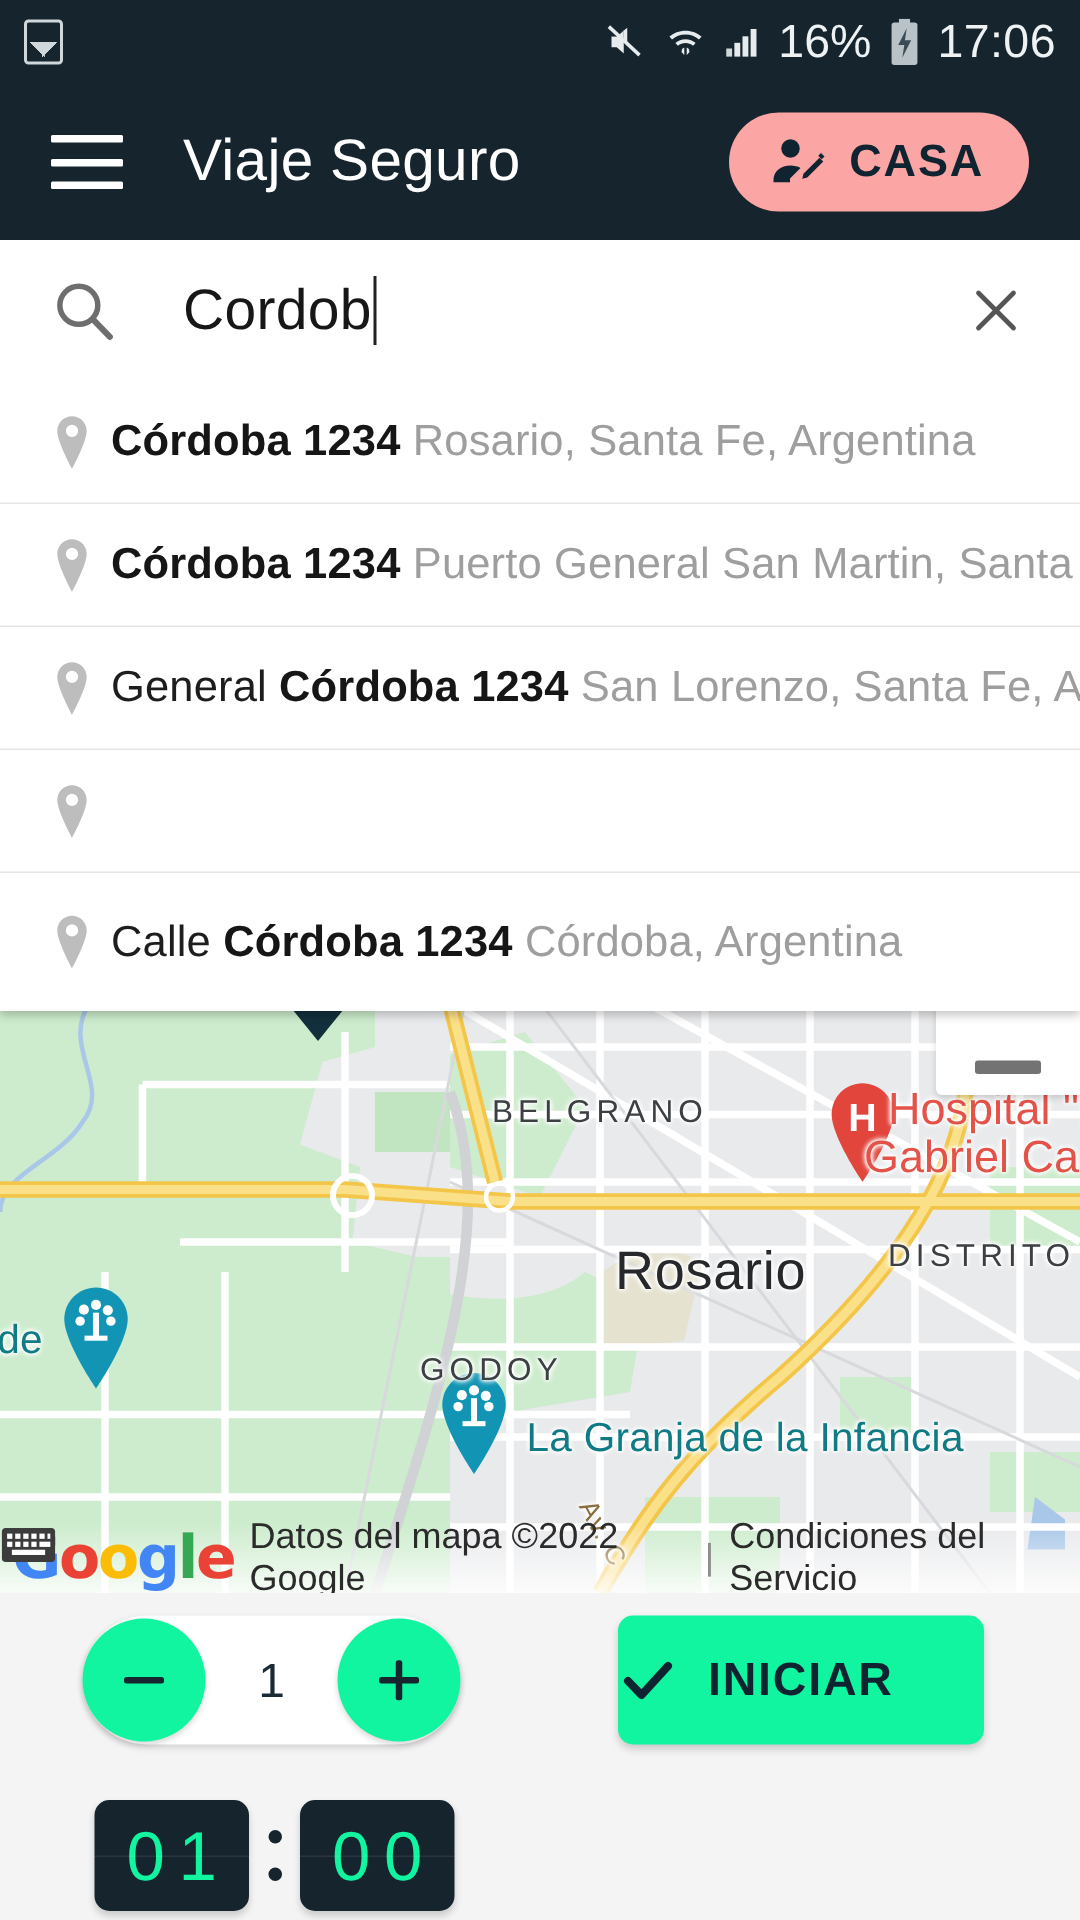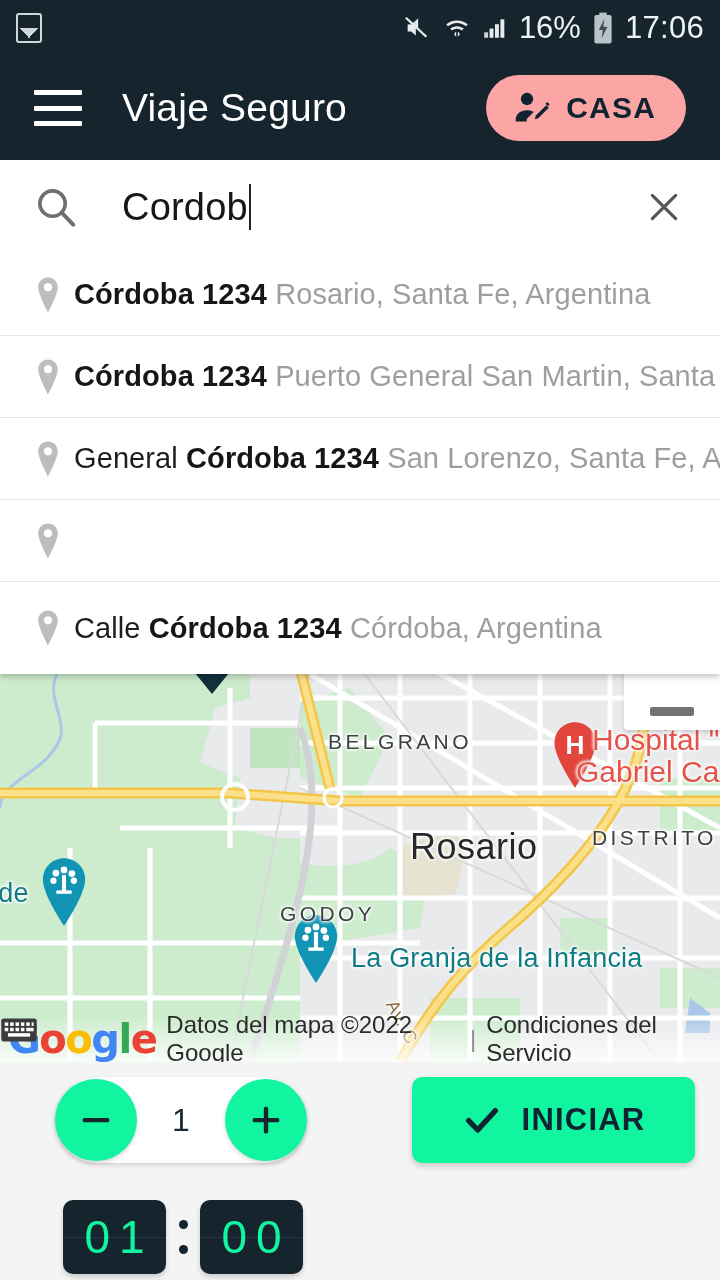--- a/index.html
+++ b/index.html
@@ -139,23 +139,23 @@
     display: flex; align-items: center; justify-content: space-between;
     box-shadow: 0 2px 5px rgba(0,0,0,.14);
   }
   .circle-btn {
     width: 82px; height: 82px; border-radius: 50%; background: #12f5a0;
     display: flex; align-items: center; justify-content: center; cursor: pointer;
     box-shadow: 0 2px 4px rgba(0,0,0,.16);
   }
   .stepper-value { font-size: 32px; color: #1b2b36; }
   .iniciar-btn {
-    position: absolute; left: 412px; top: 15px; width: 283px; height: 86px;
+    position: absolute; left: 412px; top: 15px; width: 244px; height: 86px;
     background: #12f5a0; border-radius: 10px; cursor: pointer;
-    display: flex; align-items: center; justify-content: center; gap: 20px;
+    display: flex; align-items: center; gap: 20px;
     box-shadow: 0 3px 6px rgba(0,0,0,.18);
   }
   .iniciar-btn .label { font-size: 31px; font-weight: 700; color: #0f2430; letter-spacing: 1.2px; }
 
   .timer { position: absolute; left: 63px; top: 138px; display: flex; align-items: center; gap: 0; }
   .flip-card {
     position: relative; width: 103px; height: 74px; background: #16242e;
     border-radius: 10px; display: flex; align-items: center; justify-content: center;
     box-shadow: 0 3px 5px rgba(0,0,0,.17);
   }

